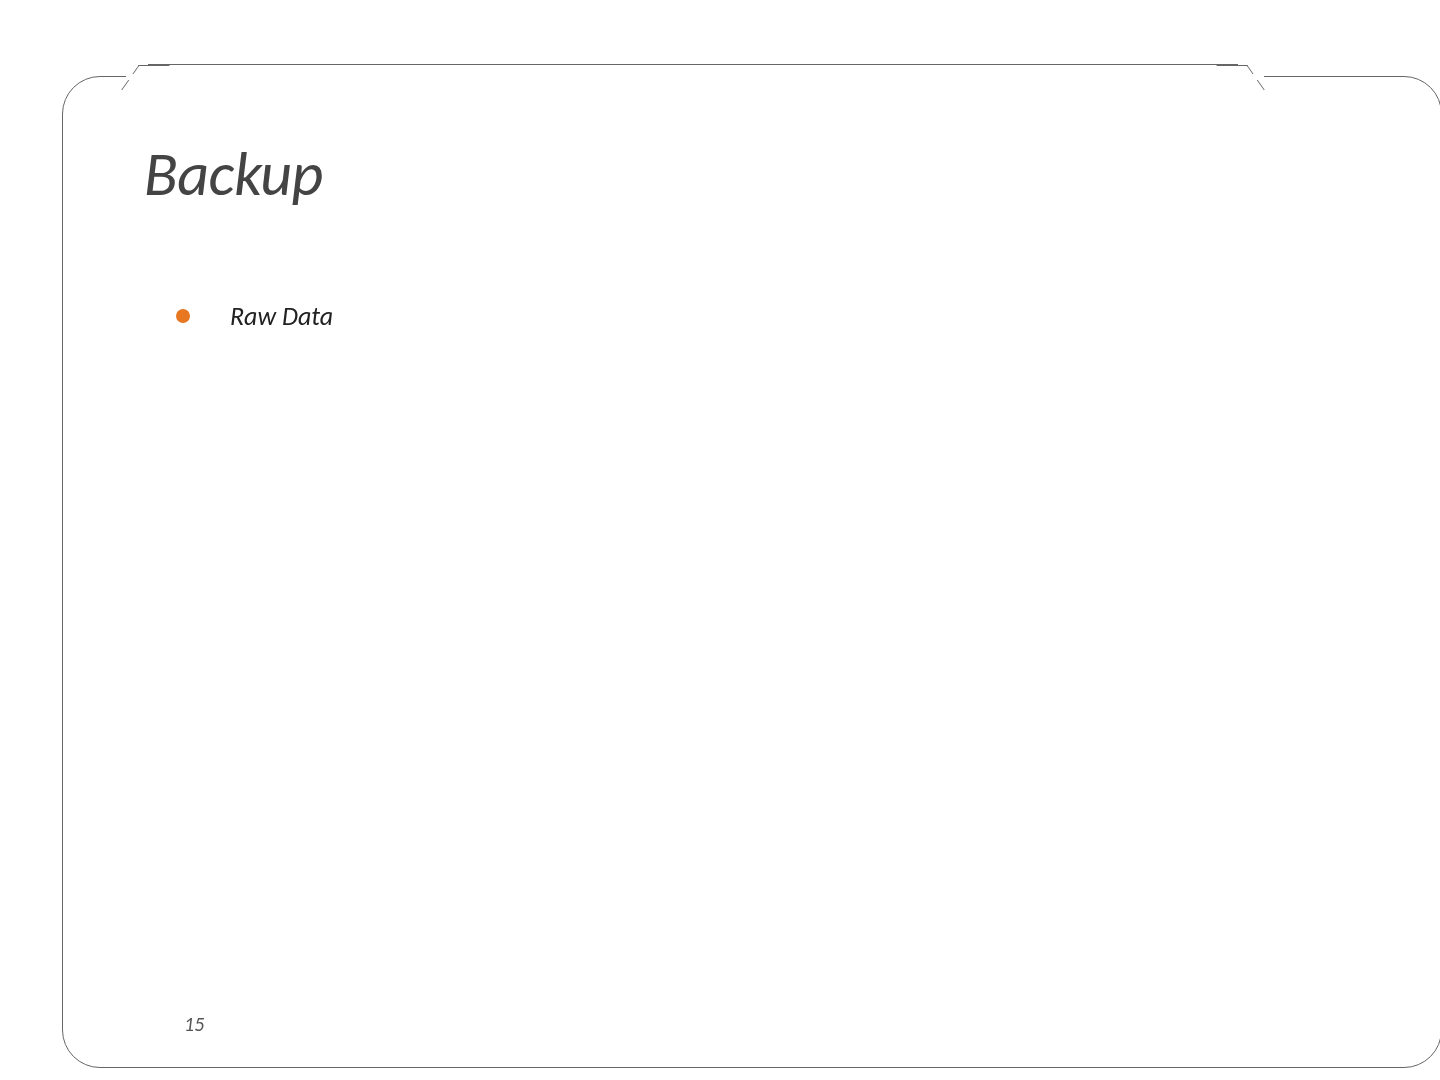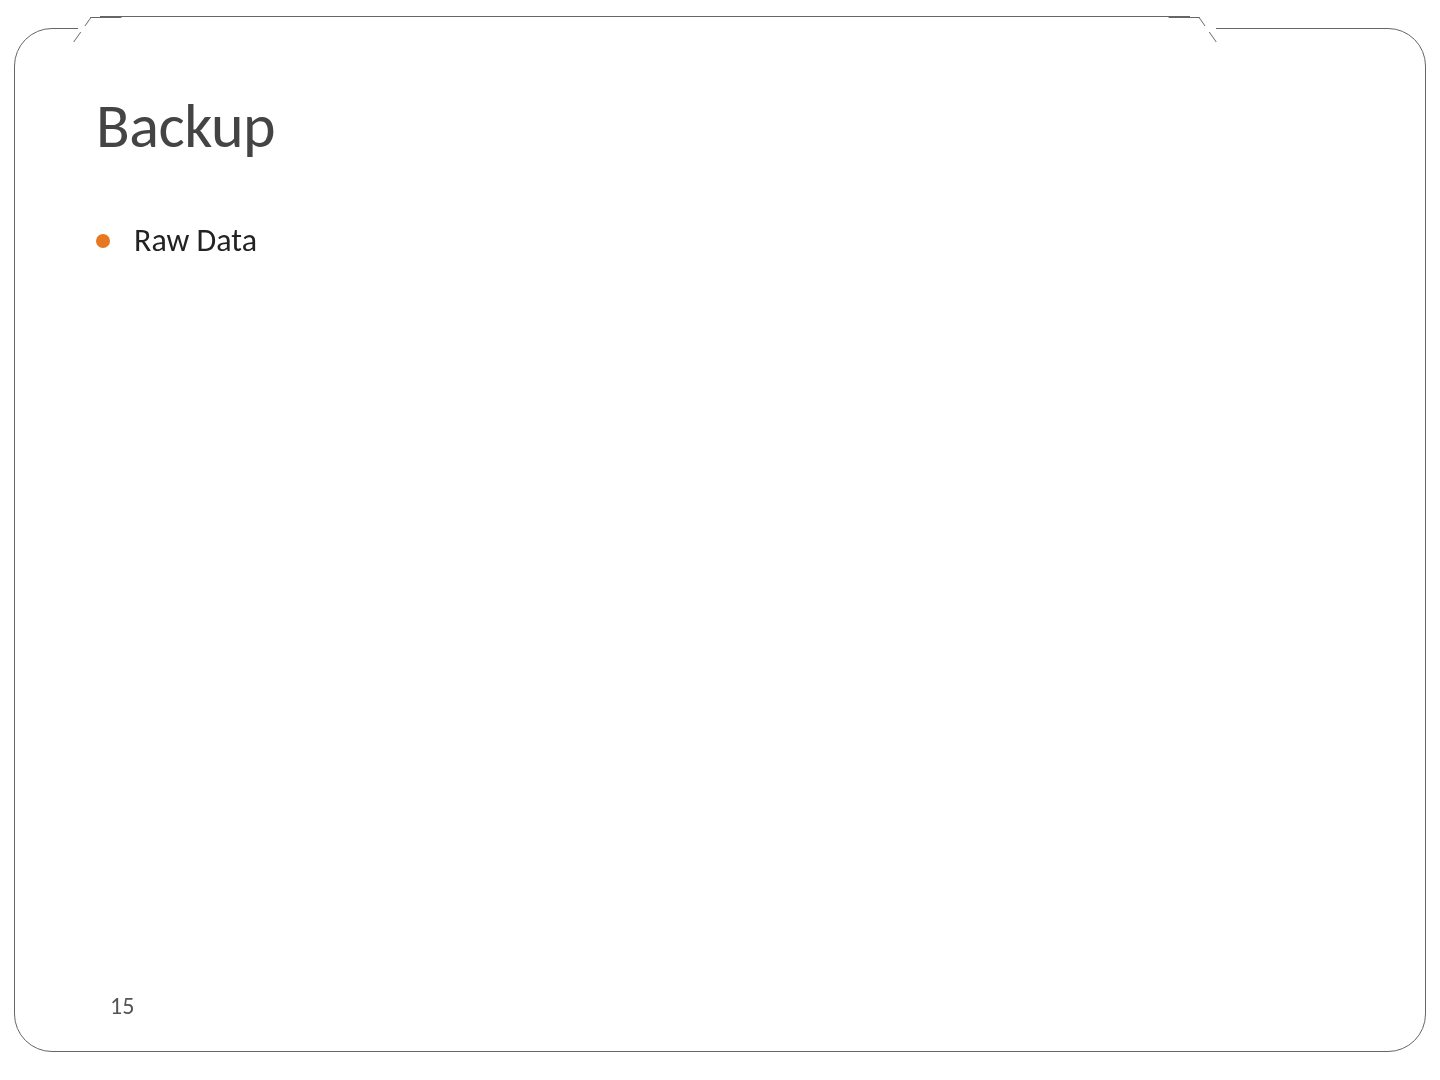--- a/index.html
+++ b/index.html
@@ -1,18 +1,19 @@
 <!DOCTYPE html>
 <html><head>
   <meta charset="utf-8">
   <style>
     * {
-      margin: 0;
+      margin: 16px;
       padding: 0;
       box-sizing: border-box;
+      font-style: italic;
     }
     body {
       width: 1440px;
       height: 1080px;
       background: #ffffff;
       font-family: Calibri, 'Segoe UI', Arial, sans-serif;
       position: relative;
     }
     .slide-frame {
       position: absolute;
@@ -72,38 +73,38 @@
     }
     .bullet-list {
       position: absolute;
       top: 216px;
       left: 96px;
       list-style: none;
     }
     .bullet-item {
       display: flex;
       align-items: center;
-      font-size: 32px;
+      font-size: 26px;
       color: #222;
       line-height: 1.55;
     }
     .bullet-dot {
       display: inline-block;
       width: 14px;
       height: 14px;
       border-radius: 50%;
       background: #E87722;
       margin-right: 24px;
       flex-shrink: 0;
     }
     .page-number {
       position: absolute;
-      left: 110px;
+      left: 136px;
       bottom: 60px;
-      font-size: 24px;
+      font-size: 20px;
       color: #555;
     }
   </style>
 </head>
 <body>
 
 <div class="slide-frame"></div>
 <div class="tab-cutout"></div>
 <div class="tab-mask"></div>
 

